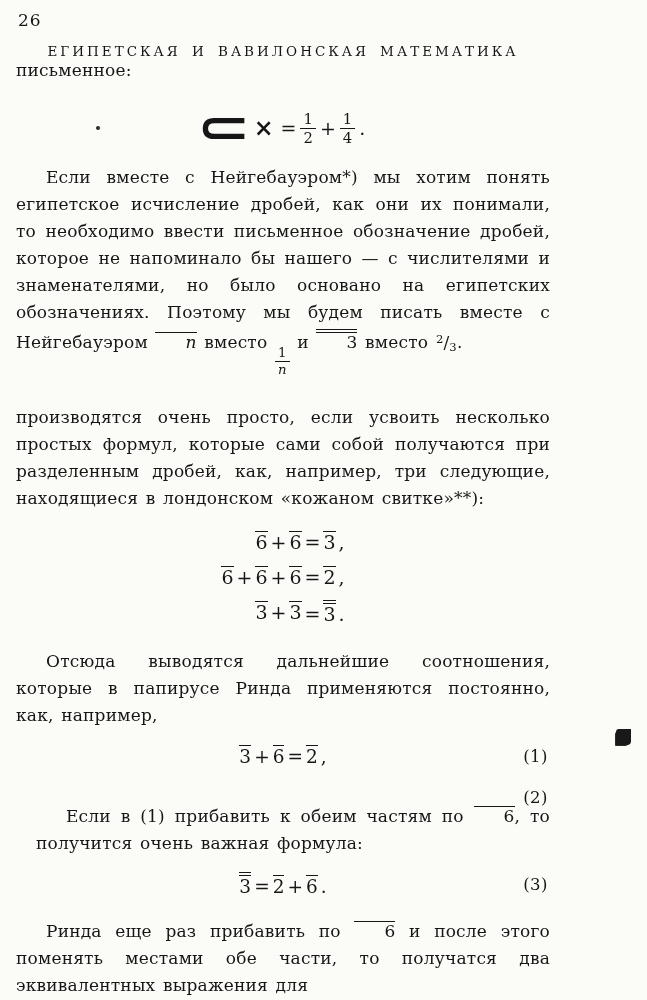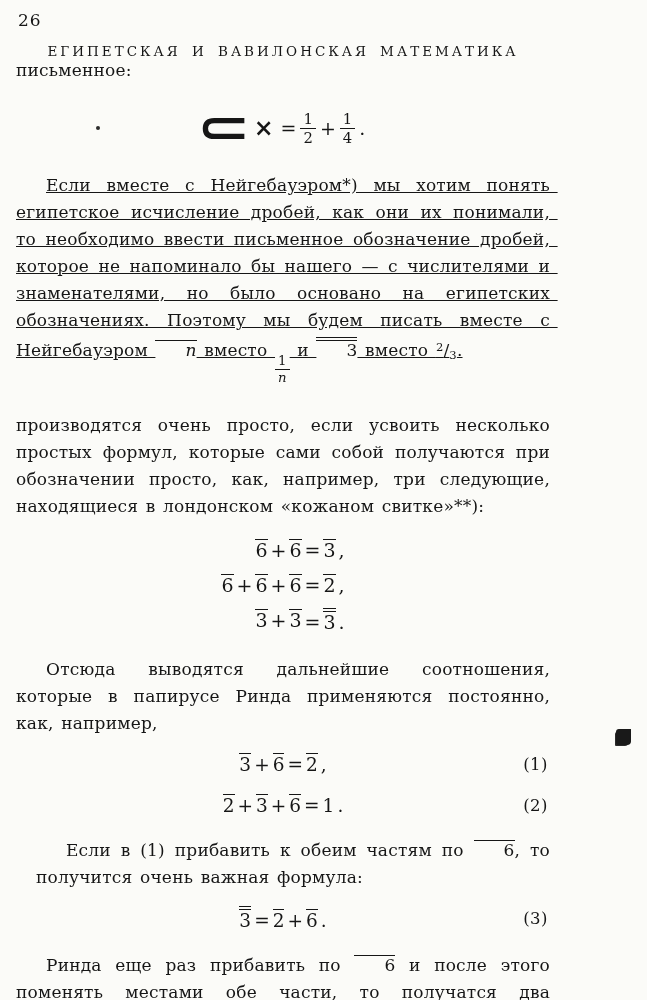--- a/index.html
+++ b/index.html
@@ -28,21 +28,21 @@
   .headrule{height:3px;background:#1d1d1d;margin-top:4px;border-radius:1px;}
 
   
   .para{
     margin:0;font-size:17px;line-height:27px;
     text-align:justify;letter-spacing:.2px;word-spacing:2px;
   }
   .indent{text-indent:30px;}
   .noindent{text-indent:0;}
   .p0{margin-top:21px;}
-  .p1{margin-top:12px;text-decoration:underline;}
+  .p1{margin-top:4px;}
   .p2{margin-top:26px;}
   .p3{margin-top:16px;}
   .p4{margin-top:18px;margin-left:20px;}
   .p5{margin-top:18px;}
 
   .section-heading{
     margin:30px 0 28px 0;
     font-size:17.5px;font-weight:700;text-align:center;
     letter-spacing:1.2px;word-spacing:3px;
   }
@@ -104,39 +104,38 @@
 
   <p class="para noindent p0">письменное:</p>
 
   <div class="display hieroeq fx"><span class="tok hiero"><svg viewBox="0 0 52 26" width="46" height="23">
           <path d="M49 4 H15 Q5 4 5 13 Q5 22 15 22 H49" fill="none" stroke="currentColor" stroke-width="6"></path>
         </svg></span><span class="tok big">×</span><span class="tok">=</span><span class="tok frac"><span class="num">1</span><span class="den">2</span></span><span class="tok">+</span><span class="tok frac"><span class="num">1</span><span class="den">4</span></span><span class="tok">.</span></div>
 
   <p class="para indent p1 fx"><span class="tok">Если вместе с Нейгебауэром*) мы хотим понять египетское исчисление дробей, как они их понимали, то необходимо ввести письменное обозначение дробей, которое не напоминало бы нашего — с числителями и знаменателями, но было основано на египетских обозначениях. Поэтому мы будем писать вместе с Нейгебауэром </span><span class="tok ov1 it">n</span><span class="tok"> вместо </span><span class="tok frac it"><span class="num">1</span><span class="den">n</span></span><span class="tok"> и </span><span class="tok ov2">3</span><span class="tok"> вместо </span><span class="tok sfrac"><sup>2</sup>/<sub>3</sub></span><span class="tok">.</span></p>
 
 
-  <p class="para noindent p2">производятся очень просто, если усвоить несколько простых формул, которые сами собой получаются при обозначении просто, как, например, три следующие, находящиеся в лондонском «кожаном свитке»**):</p>
+  <p class="para noindent p2">производятся очень просто, если усвоить несколько простых формул, которые сами собой получаются при разделенным дробей, как, например, три следующие, находящиеся в лондонском «кожаном свитке»**):</p>
 
   <div class="eqgrid eq">
     <span class="lhs fx"><span class="tok ov1">6</span><span class="tok">+</span><span class="tok ov1">6</span></span>
       <span class="rhs fx"><span class="tok">=</span><span class="tok ov1">3</span><span class="tok">,</span></span>
     <span class="lhs fx"><span class="tok ov1">6</span><span class="tok">+</span><span class="tok ov1">6</span><span class="tok">+</span><span class="tok ov1">6</span></span>
       <span class="rhs fx"><span class="tok">=</span><span class="tok ov1">2</span><span class="tok">,</span></span>
     <span class="lhs fx"><span class="tok ov1">3</span><span class="tok">+</span><span class="tok ov1">3</span></span>
       <span class="rhs fx"><span class="tok">=</span><span class="tok ov2">3</span><span class="tok">.</span></span>
   </div>
 
   <p class="para indent p3">Отсюда выводятся дальнейшие соотношения, которые в папирусе Ринда применяются постоянно, как, например,</p>
 
   <div class="eqrow">
     <span class="eq fx"><span class="tok ov1">3</span><span class="tok">+</span><span class="tok ov1">6</span><span class="tok">=</span><span class="tok ov1">2</span><span class="tok">,</span></span>
     <span class="eqnum">(1)</span>
   </div>
   <div class="eqrow">
-    <span class="eq fx"><span class="tok ov1">2</span><span class="tok">+</span><span class="tok ov1">3</span><span class="tok">+</span><span class="tok ov1">6</span><span class="tok">=</span><span class="tok">1</span><span class="tok">.</span></span>
     <span class="eqnum">(2)</span>
   </div>
 
   <p class="para indent p4 fx"><span class="tok">Если в (1) прибавить к обеим частям по </span><span class="tok ov1">6</span><span class="tok">, то получится очень важная формула:</span></p>
 
   <div class="eqrow">
     <span class="eq fx"><span class="tok ov2">3</span><span class="tok">=</span><span class="tok ov1">2</span><span class="tok">+</span><span class="tok ov1">6</span><span class="tok">.</span></span>
     <span class="eqnum">(3)</span>
   </div>
 

